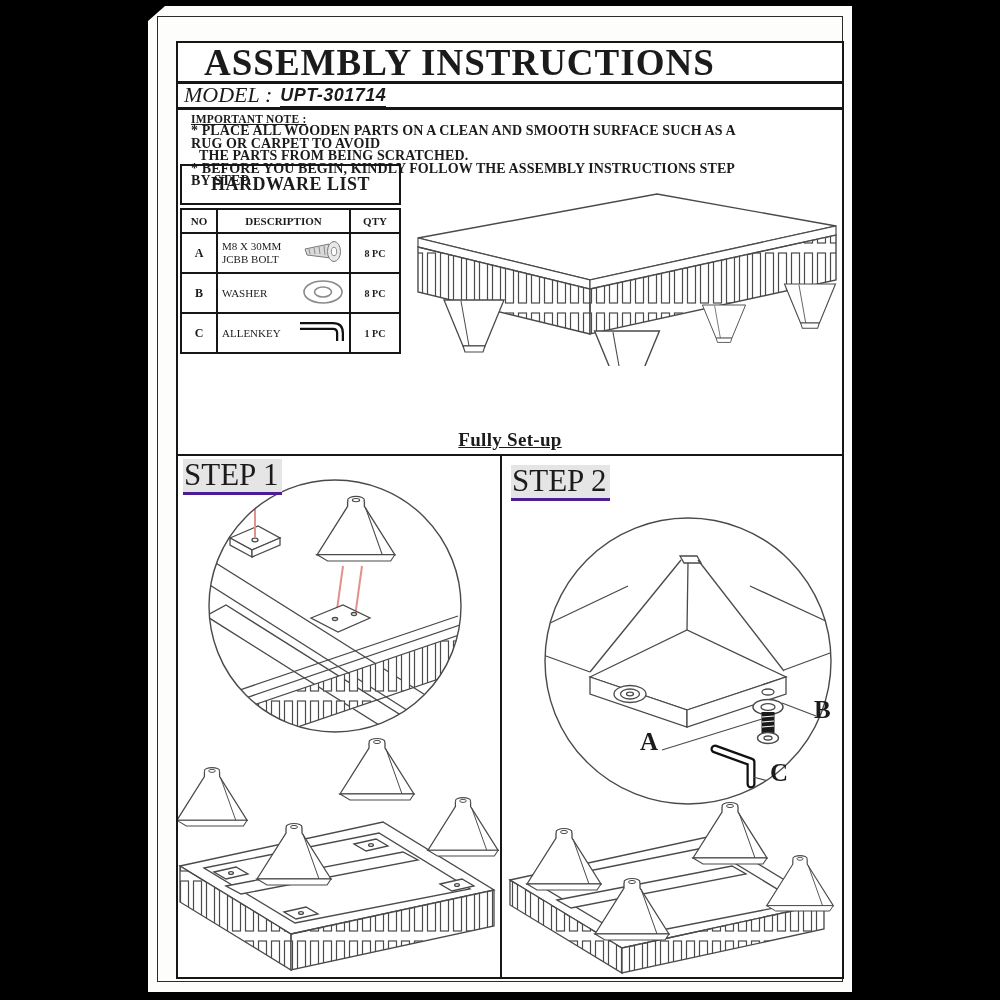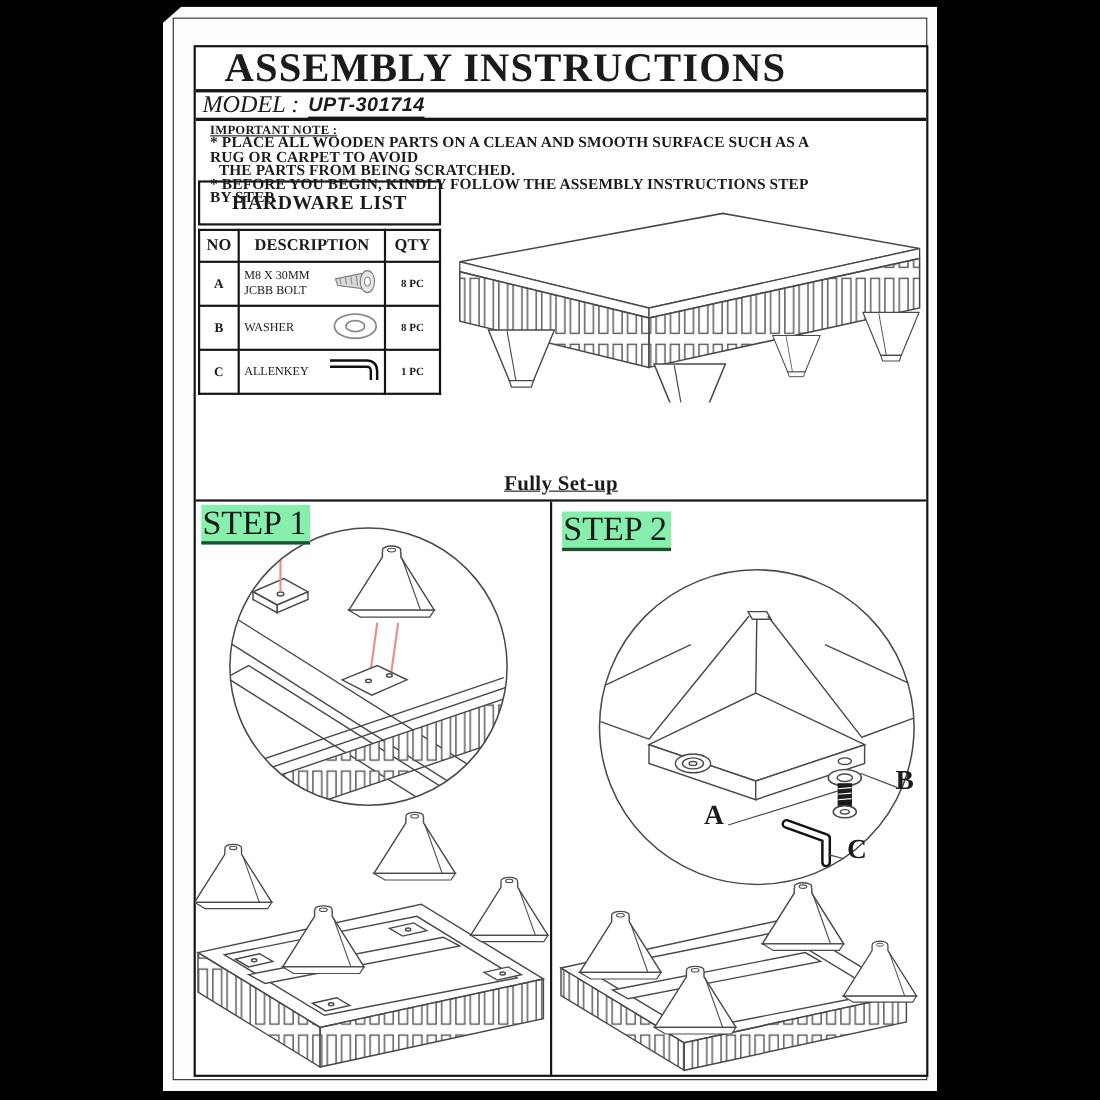--- a/index.html
+++ b/index.html
@@ -28,40 +28,40 @@
   
   .note{position:absolute;left:13px;top:70px;width:560px;font-family:"Liberation Serif",serif;font-weight:bold;}
   .note-heading{font-size:11.5px;text-decoration:underline;letter-spacing:.2px;}
   .note-line{font-size:14px;line-height:12.5px;letter-spacing:.1px;}
   .note-line.indent{padding-left:8px;}
   
   .hw{position:absolute;left:2px;top:121px;width:221px;}
   .hw-title{border:2px solid #161616;text-align:center;font-weight:bold;font-size:18px;padding:8px 0;letter-spacing:.5px;}
   .hw-table{border-collapse:collapse;width:100%;margin-top:3px;}
   .hw-table td,.hw-table th{border:2px solid #161616;font-family:"Liberation Serif",serif;}
-  .hw-table th{font-size:15px;font-weight:bold;padding:5px 4px;}
+  .hw-table th{font-size:11px;font-weight:bold;padding:5px 4px;}
   .col-no{width:26px;text-align:center;}
   .col-qty{width:40px;text-align:center;}
   .cell-no{text-align:center;font-weight:bold;font-size:12px;}
   .cell-desc{font-weight:normal;font-size:11px;padding:4px 4px;position:relative;height:30px;}
   .desc-text{display:inline-block;width:84px;line-height:13px;vertical-align:middle;}
   .hwicon{position:absolute;right:4px;top:50%;transform:translateY(-50%);}
   .cell-qty{text-align:center;font-weight:bold;font-size:10px;}
   
   .fig-table{position:absolute;left:234px;top:145px;}
   .caption{position:absolute;left:0;top:386px;width:100%;text-align:center;}
   .caption span{font-size:19px;font-weight:bold;text-decoration:underline;letter-spacing:.3px;}
   
   .steps{position:absolute;left:0;top:411px;width:100%;height:523px;border-top:2px solid #161616;display:flex;}
   .panel{position:relative;height:100%;}
   .panel.p1{width:322px;border-right:2px solid #161616;}
   .panel.p2{flex:1;}
   .step-heading{
     position:absolute;z-index:3;font-size:31px;line-height:32px;font-weight:500;
-    border-bottom:3px solid #14532d;padding:0 4px 1px 1px;background:#86efac;
+    border-bottom:3px solid #4c1d95;padding:0 4px 1px 1px;background:#e5e5e5;
   }
   .p1 .step-heading{left:5px;top:3px;}
   .p2 .step-heading{left:9px;top:9px;}
   .panel svg{position:absolute;left:0;top:0;}
   .part-label{position:absolute;z-index:3;font-size:25px;font-weight:bold;font-family:"Liberation Serif",serif;}
   .lblA{left:138px;top:272px;}
   .lblB{left:312px;top:240px;}
   .lblC{left:268px;top:303px;}
 </style>
 </head>

